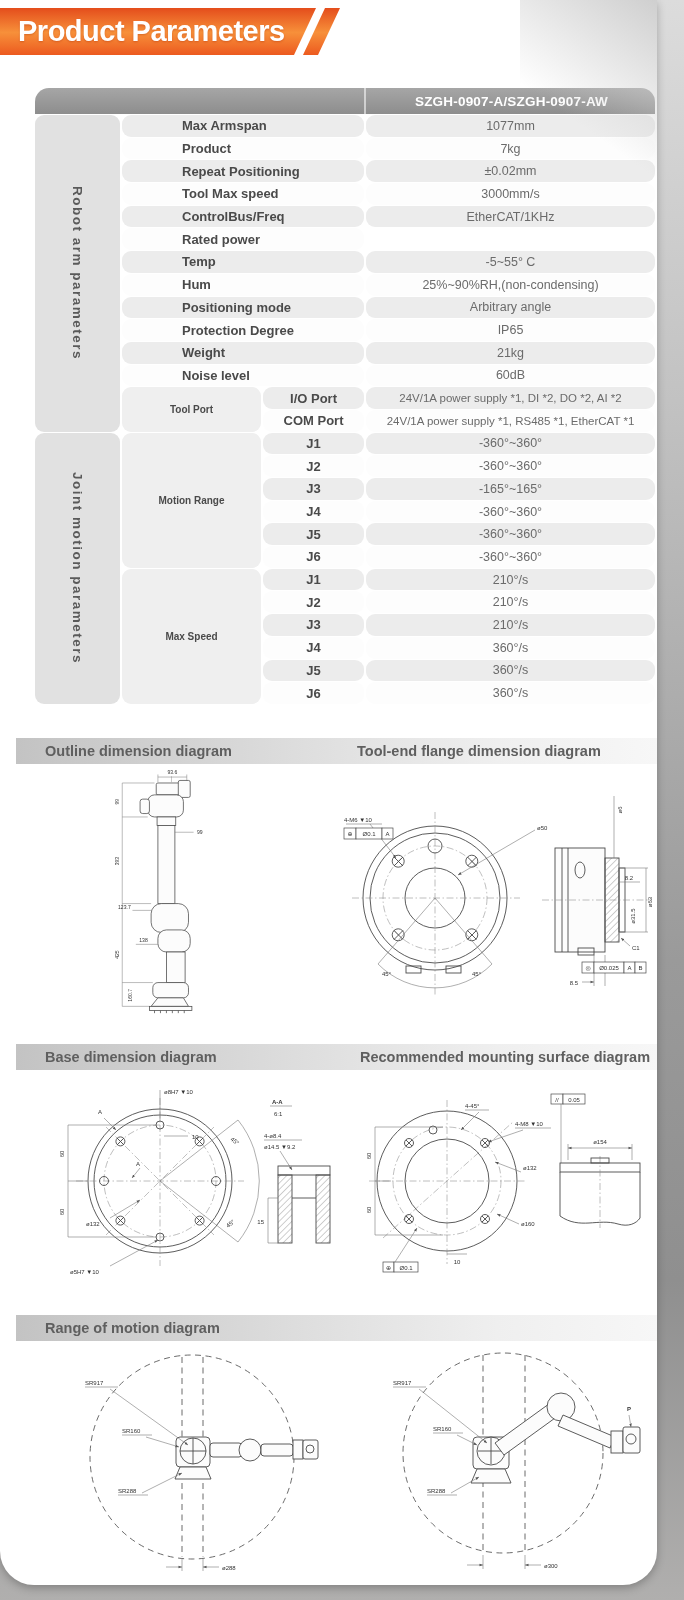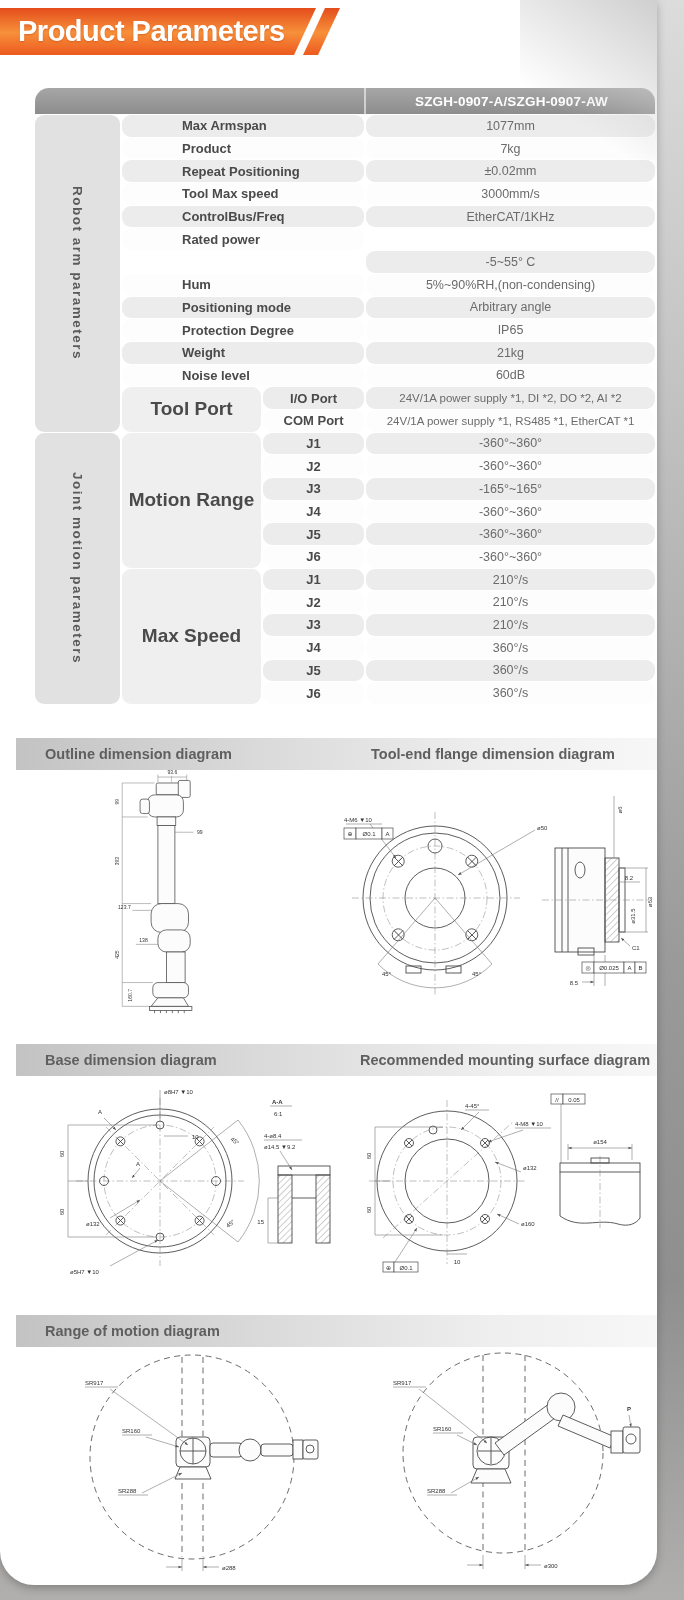--- a/index.html
+++ b/index.html
@@ -41,41 +41,41 @@
   }
   #param-grid{
     position:absolute;left:35px;top:115px;width:620px;
     display:grid;grid-template-columns:85px 139px 101px 289px;
     grid-auto-rows:21.7px;gap:1px 2px;background:#fff;
   }
   .cell{display:flex;align-items:center;justify-content:center;white-space:nowrap;border-radius:9px;}
   .g{background:#ececec;}
   .w{background:#fdfdfd;}
   .group{background:#e1e1e1;}
-  .subgroup{background:#efefef;font-weight:bold;color:#4a4a4a;font-size:19px;}
+  .subgroup{background:#efefef;font-weight:bold;color:#4a4a4a;font-size:10px;}
   .pname{justify-content:flex-start;padding-left:60px;font-weight:bold;color:#4a4a4a;font-size:13px;}
   .psub{font-weight:bold;color:#4a4a4a;font-size:13px;}
   .pval{color:#6b6b6b;font-size:12.5px;}
   .pval.sm{font-size:11.5px;}
   .vtext{
     writing-mode:vertical-rl;font-weight:bold;color:#5a5a5a;
     font-size:13.5px;letter-spacing:1.5px;
   }
   
   .secbar{
-    position:absolute;left:16px;width:641px;height:32px;
+    position:absolute;left:16px;width:641px;height:26px;
     background:linear-gradient(90deg,#c3c3c3 0%,#dedede 45%,#efefef 75%,#f7f7f7 100%);
   }
   #bar1{top:738px;} #bar2{top:1044px;} #bar3{top:1315px;}
   .sectitle{
     position:absolute;top:50%;transform:translateY(-50%);
     font-weight:bold;font-size:14.5px;color:#5f5f5f;white-space:nowrap;
   }
   .t-left{left:29px;}
-  #bar1 .t-right{left:341px;margin-left:14px;}
+  #bar1 .t-right{left:341px;}
   #bar2 .t-right{left:344px;}
   
   .draw{position:absolute;}
   #svg-outline{left:55px;top:766px;}
   #svg-flange{left:330px;top:770px;}
   #svg-base{left:40px;top:1078px;}
   #svg-mount{left:355px;top:1078px;}
   #svg-motion-left{left:30px;top:1345px;}
   #svg-motion-right{left:345px;top:1345px;}
   .dl{stroke:#4a4a4a;stroke-width:.9;fill:none;}
@@ -105,23 +105,24 @@
     <div class="cell pval g" style="grid-area: 1 / 4 / 2 / 5;">1077mm</div>
     <div class="cell pname w" style="grid-area: 2 / 2 / 3 / 4;">Product</div>
     <div class="cell pval w" style="grid-area: 2 / 4 / 3 / 5;">7kg</div>
     <div class="cell pname g" style="grid-area: 3 / 2 / 4 / 4;">Repeat Positioning</div>
     <div class="cell pval g" style="grid-area: 3 / 4 / 4 / 5;">±0.02mm</div>
     <div class="cell pname w" style="grid-area: 4 / 2 / 5 / 4;">Tool Max speed</div>
     <div class="cell pval w" style="grid-area: 4 / 4 / 5 / 5;">3000mm/s</div>
     <div class="cell pname g" style="grid-area: 5 / 2 / 6 / 4;">ControlBus/Freq</div>
     <div class="cell pval g" style="grid-area: 5 / 4 / 6 / 5;">EtherCAT/1KHz</div>
     <div class="cell pname w" style="grid-area: 6 / 2 / 7 / 4;">Rated power</div>
+    <div class="cell pname g" style="grid-area: 7 / 2 / 8 / 4;">Temp</div>
     <div class="cell pval g" style="grid-area: 7 / 4 / 8 / 5;">-5~55° C</div>
     <div class="cell pname w" style="grid-area: 8 / 2 / 9 / 4;">Hum</div>
-    <div class="cell pval w" style="grid-area: 8 / 4 / 9 / 5;">5%~90%RH,(non-condensing)</div>
+    <div class="cell pval w" style="grid-area: 8 / 4 / 9 / 5;">25%~90%RH,(non-condensing)</div>
     <div class="cell pname g" style="grid-area: 9 / 2 / 10 / 4;">Positioning mode</div>
     <div class="cell pname w" style="grid-area: 10 / 2 / 11 / 4;">Protection Degree</div>
     <div class="cell pval g" style="grid-area: 9 / 4 / 10 / 5;">Arbitrary angle</div>
     <div class="cell pval w" style="grid-area: 10 / 4 / 11 / 5;">IP65</div>
     <div class="cell pname g" style="grid-area: 11 / 2 / 12 / 4;">Weight</div>
     <div class="cell pval g" style="grid-area: 11 / 4 / 12 / 5;">21kg</div>
     <div class="cell pname w" style="grid-area: 12 / 2 / 13 / 4;">Noise level</div>
     <div class="cell pval w" style="grid-area: 12 / 4 / 13 / 5;">60dB</div>
     <div class="cell subgroup" style="grid-area: 13 / 2 / 15 / 3;">Tool Port</div>
     <div class="cell psub g" style="grid-area: 13 / 3 / 14 / 4;">I/O Port</div>

